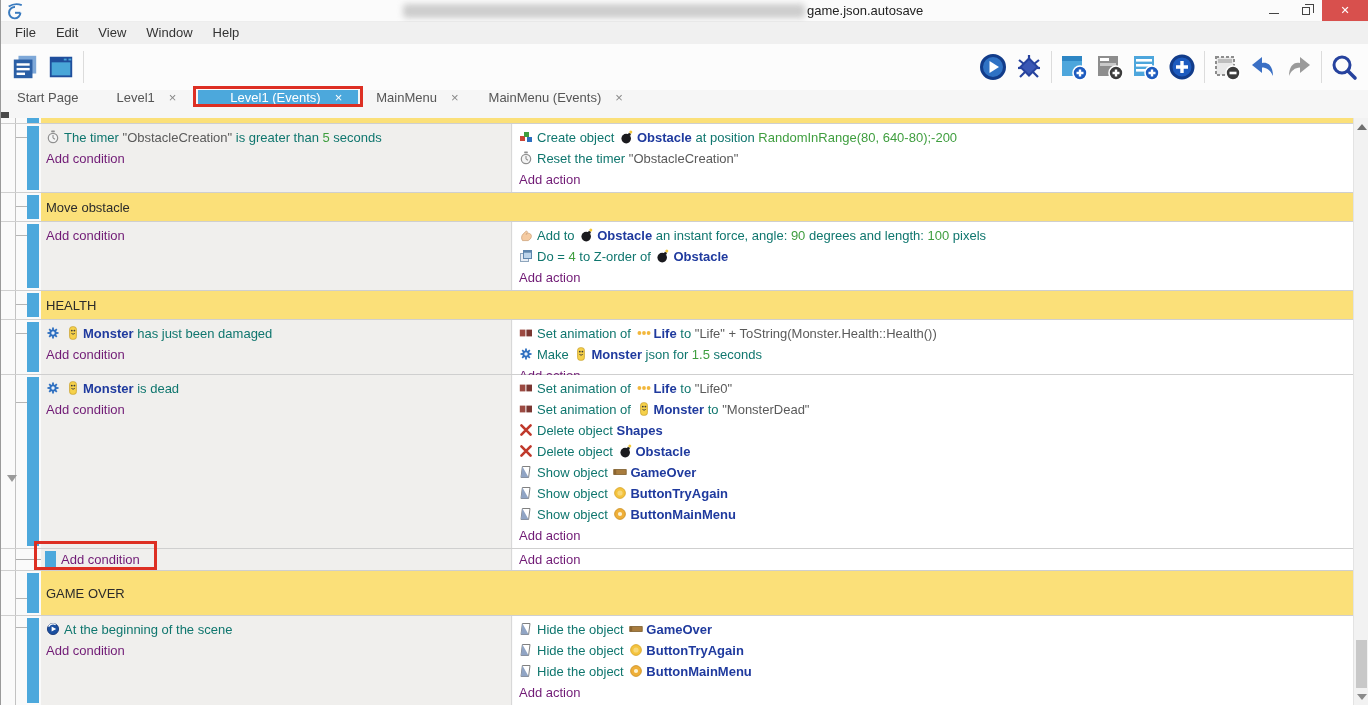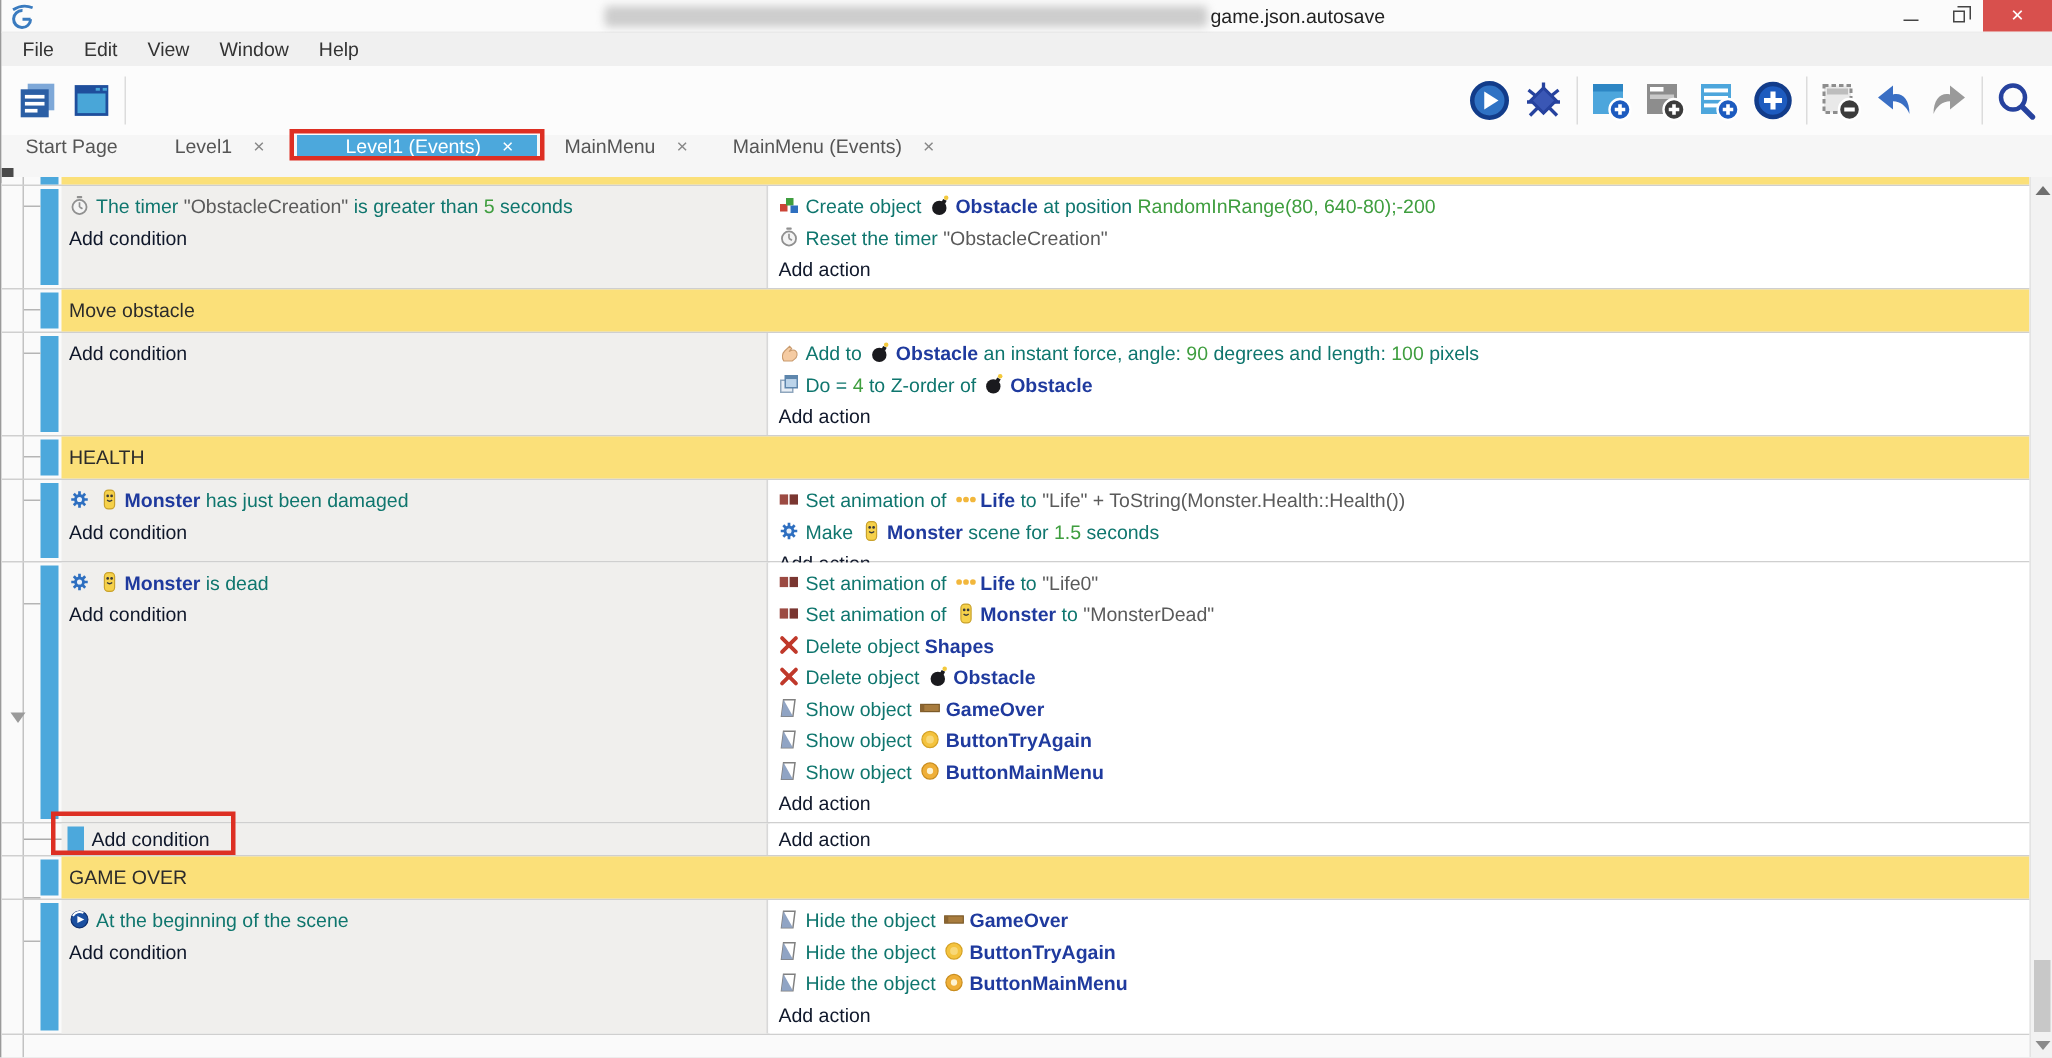--- a/index.html
+++ b/index.html
@@ -47,21 +47,21 @@
   .evbar{position:absolute;left:26px;top:2px;bottom:2px;width:12px;background:#4ca8dc;}
   .hdr-fill{position:absolute;left:40px;right:16px;top:0;bottom:0;background:#fbe079;}
   .hdr-label{position:absolute;left:45px;top:50%;transform:translateY(-50%);font-size:13px;color:#2b2b2b;}
   .cond-col{position:absolute;left:40px;top:0;bottom:0;width:471px;background:#f0efed;border-right:1px solid #d8d8d8;padding:3px 0 0 5px;}
   .act-col{position:absolute;left:512px;right:16px;top:0;bottom:0;background:#fff;padding:3px 0 0 6px;}
   .line{height:21px;line-height:21px;font-size:13px;color:#3f3f3f;white-space:nowrap;overflow:hidden;}
   .seg-t{color:#0f766e;}
   .seg-q{color:#5a5a5a;}
   .seg-g{color:#3f9e3f;}
   .seg-obj{color:#1f3a9e;font-weight:bold;}
-  .seg-ph{color:#0f172a;}
+  .seg-ph{color:#701a75;}
   .icon14{display:inline-block;width:14px;height:14px;vertical-align:-2px;margin-right:4px;}
   .icon14 svg{width:14px;height:14px;display:block;}
   .obj-ic{margin-left:2px;margin-right:3px;}
   
   .sub-conn{position:absolute;left:15px;top:10px;width:29px;height:1px;background:#ababab;}
   .sub-bar{position:absolute;left:44px;top:2px;width:11px;height:17px;background:#4ca8dc;}
   .sub-cond{position:absolute;left:40px;top:0;bottom:0;width:471px;background:#f0efed;border-right:1px solid #d8d8d8;padding:0 0 0 20px;}
   .redbox-sub{position:absolute;left:33px;top:-8px;width:123px;height:29px;border:3px solid #dd2f23;pointer-events:none;z-index:8;}
   
   #scrollbar{position:absolute;right:0;top:0;bottom:0;width:16px;background:#f2f2f2;border-left:1px solid #e3e3e3;}
@@ -342,21 +342,21 @@
                     <line x1="3.2" y1="3.2" x2="10.8" y2="10.8"></line>
                     <line x1="10.8" y1="3.2" x2="3.2" y2="10.8"></line>
                   </g>
                   <circle cx="7" cy="7" r="3.6" fill="#2e6fc0"></circle>
                   <circle cx="7" cy="7" r="1.7" fill="#eaf1fa"></circle>
                 </svg></span><span class="seg-t">Make </span><span><span class="icon14 obj-ic"><svg viewBox="0 0 14 14">
                     <rect x="3.6" y="0.7" width="6.8" height="12.6" rx="2.6" fill="#f6d14a" stroke="#c9a22e" stroke-width="0.8"></rect>
                     <circle cx="5.8" cy="4.6" r="0.9" fill="#3a3a3a"></circle>
                     <circle cx="8.4" cy="4.6" r="0.9" fill="#3a3a3a"></circle>
                     <path d="M5.4 7.4 Q7 9 8.8 7.4" stroke="#3a3a3a" stroke-width="0.9" fill="none"></path>
-                  </svg></span><span class="seg-obj">Monster</span></span><span class="seg-t"> scene for </span><span class="seg-g">1.5</span><span class="seg-t"> seconds</span></div>
+                  </svg></span><span class="seg-obj">Monster</span></span><span class="seg-t"> json for </span><span class="seg-g">1.5</span><span class="seg-t"> seconds</span></div>
             <div class="line"><span class="seg-ph">Add action</span></div>
           </div>
         </div>
         <div class="block" style="height: 174px;">
           <div class="evbar"></div>
           <div class="cond-col">
             <div class="line"><span class="icon14"><svg viewBox="0 0 14 14">
                   <g stroke="#2e6fc0" stroke-width="1.8">
                     <line x1="7" y1="1.5" x2="7" y2="12.5"></line>
                     <line x1="1.5" y1="7" x2="12.5" y2="7"></line>
@@ -429,21 +429,21 @@
           <div class="sub-conn"></div>
           <div class="sub-cond">
             <div class="line"><span class="seg-ph">Add condition</span></div>
           </div>
           <div class="act-col" style="padding: 0px 0px 0px 6px;">
             <div class="line"><span class="seg-ph">Add action</span></div>
           </div>
           <div class="sub-bar"></div>
           <div class="redbox-sub"></div>
         </div>
-        <div class="block" style="height: 29px;">
+        <div class="block" style="height: 45px;">
           <div class="hdr-fill"></div>
           <div class="evbar"></div>
           <div class="hdr-label">GAME OVER</div>
         </div>
         <div class="block" style="height: 90px;">
           <div class="evbar"></div>
           <div class="cond-col">
             <div class="line"><span class="icon14"><svg viewBox="0 0 14 14">
                   <circle cx="7" cy="7" r="5.6" fill="#1b4fa0" stroke="#0e2f6e" stroke-width="0.8"></circle>
                   <path d="M2.6 4.6 A5.2 5.2 0 0 1 9.6 2.6" stroke="#fff" stroke-width="1.3" fill="none"></path>

